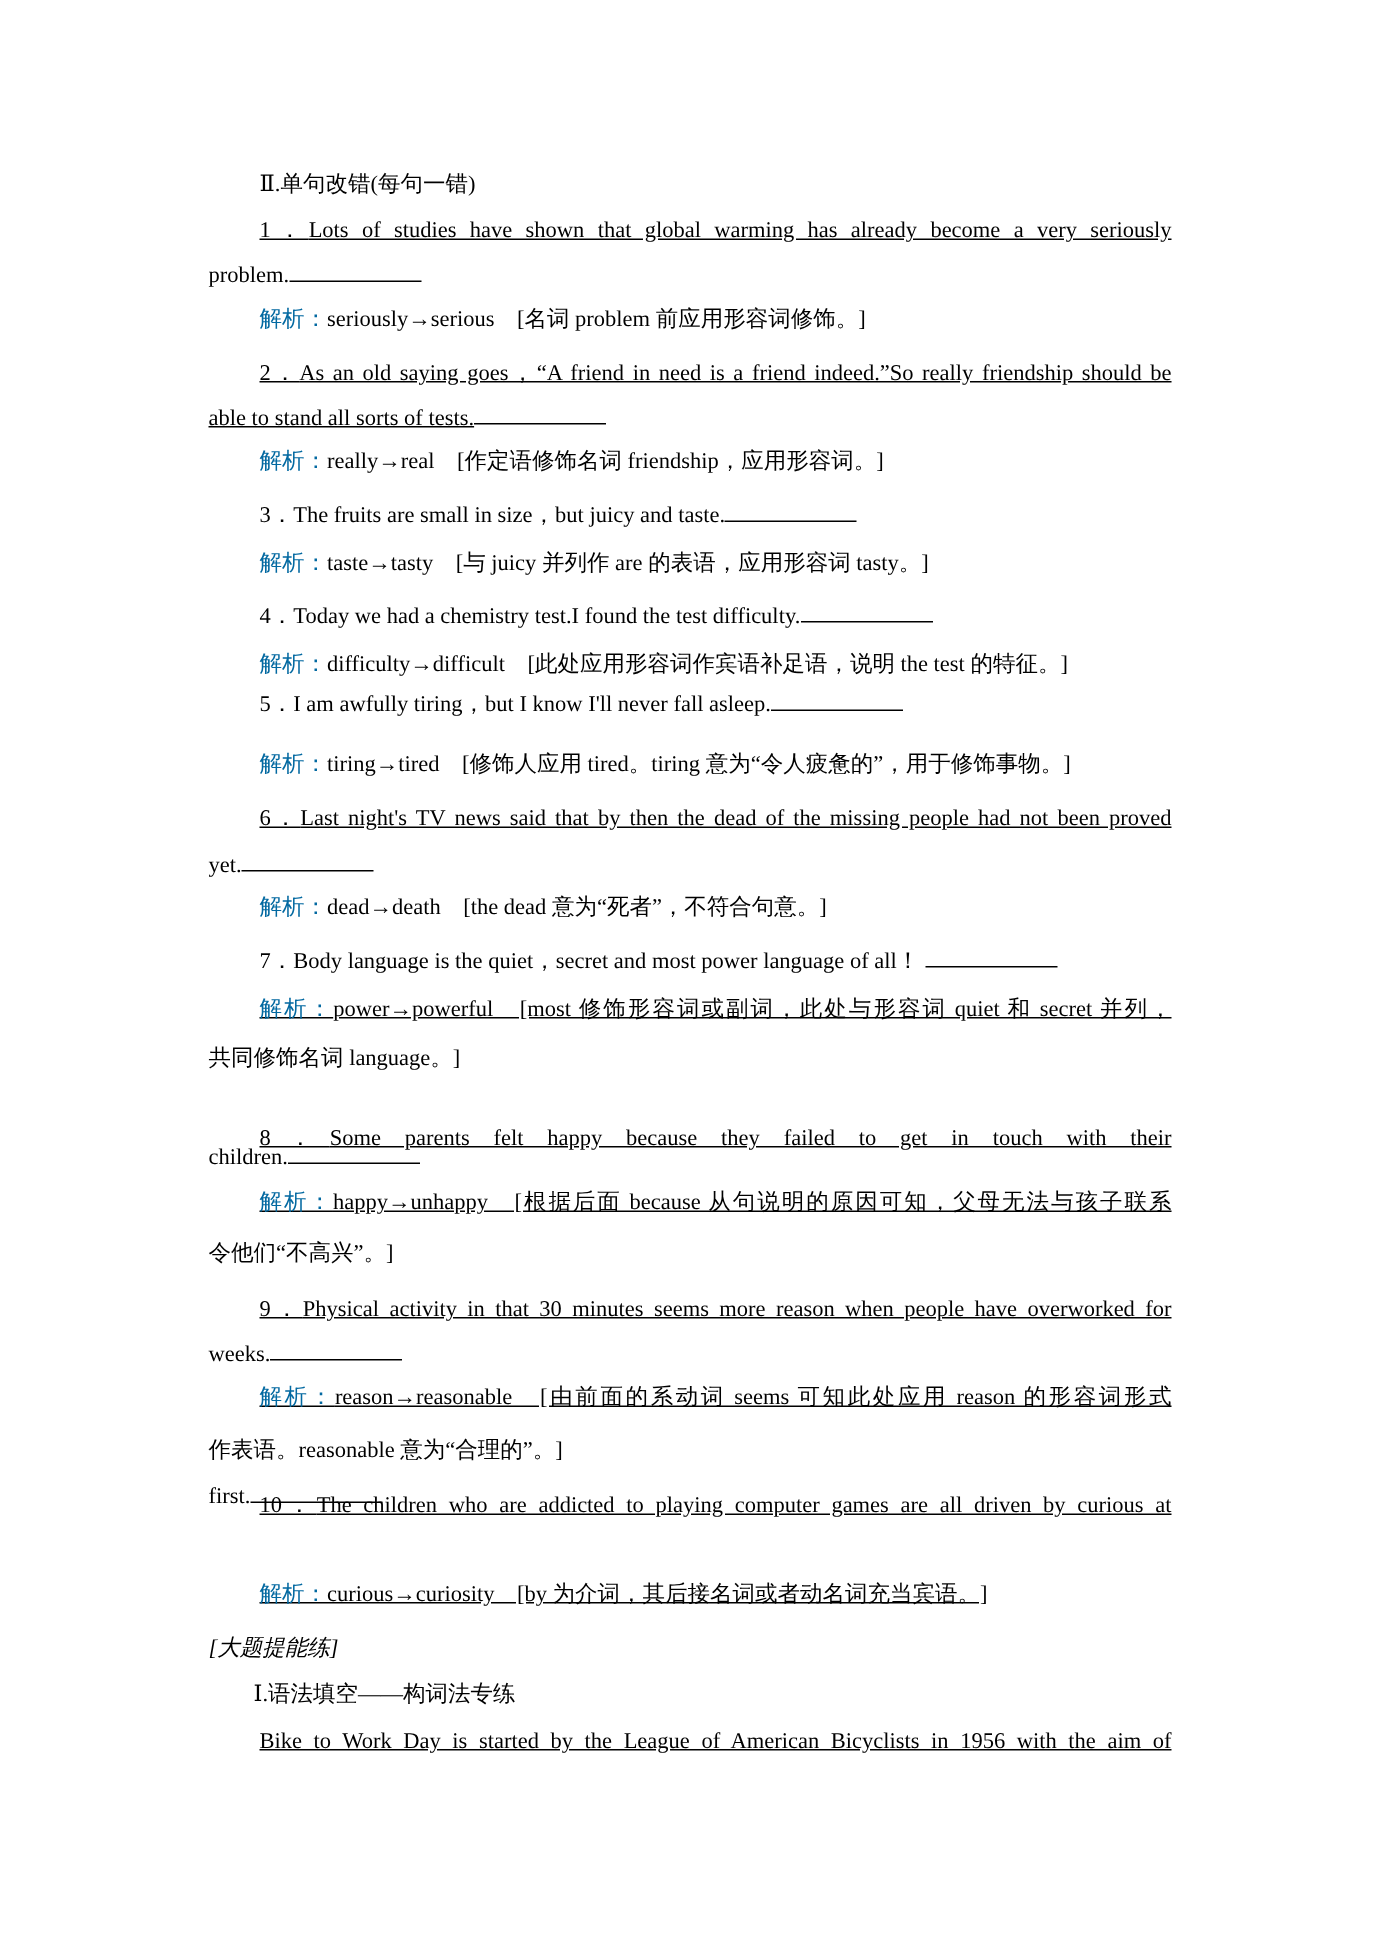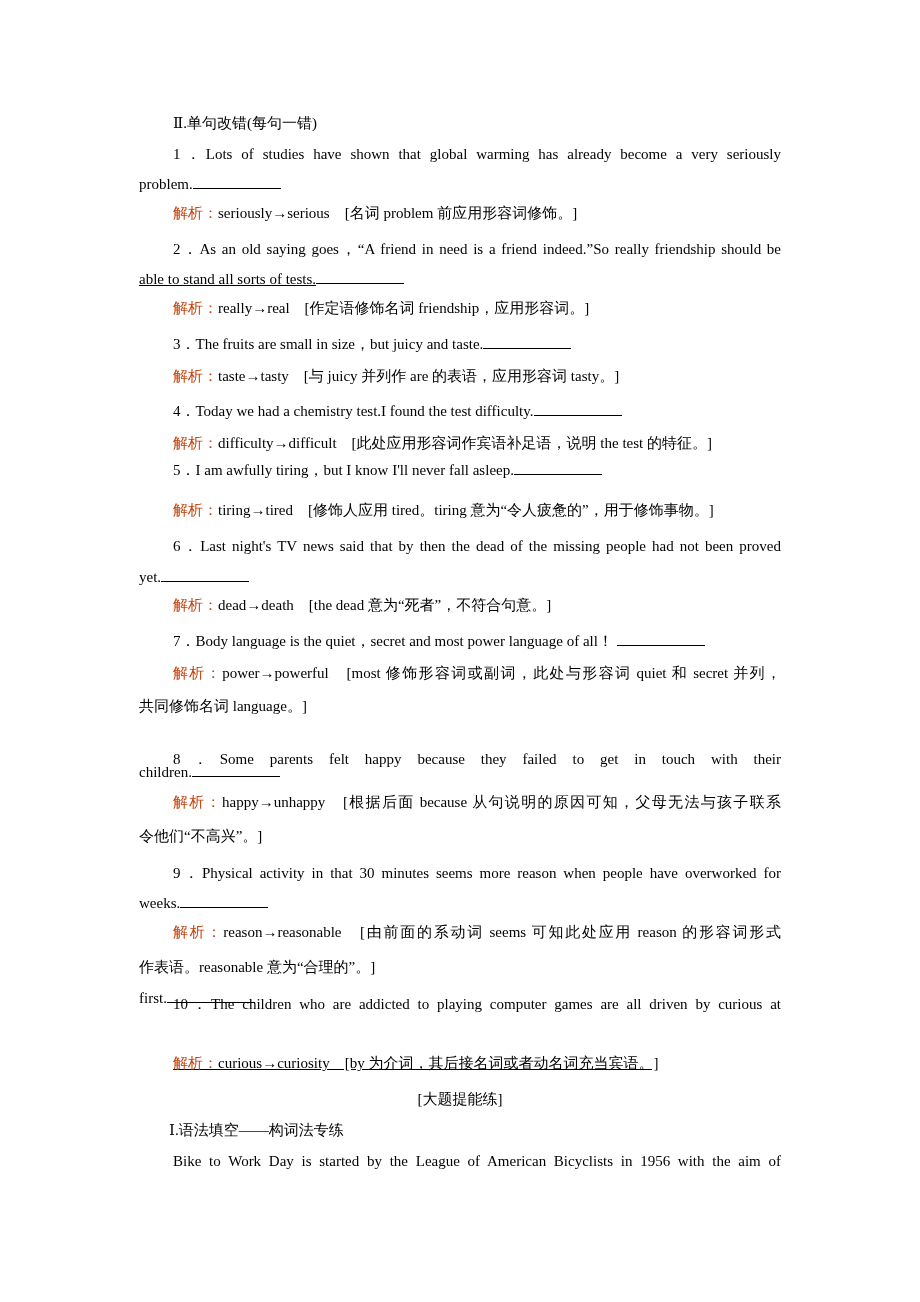--- a/index.html
+++ b/index.html
@@ -28,35 +28,36 @@
       width: 642px;
       white-space: nowrap;
       line-height: 20px;
       height: 20px;
     }
     .indent { left: 34px; width: 608px; }
     .justify {
       text-align: justify;
       text-align-last: justify;
       white-space: normal;
+      text-decoration: underline;
     }
     .blank {
       display: inline-block;
       width: 88px;
       border-bottom: 1px solid #000;
       height: 13px;
       vertical-align: baseline;
     }
     .label {
-      color: #c2410c;
+      color: #0369a1;
     }
     .center {
       left: 0;
       width: 642px;
-      text-align: center;
+      font-style: italic;
     }
   </style>
 </head>
 <body>
 
 <div class="page">
 
   <div class="line indent" style="top:113px;">
     <span>Ⅱ.单句改错</span><span>(每句一错)</span>
   </div>

